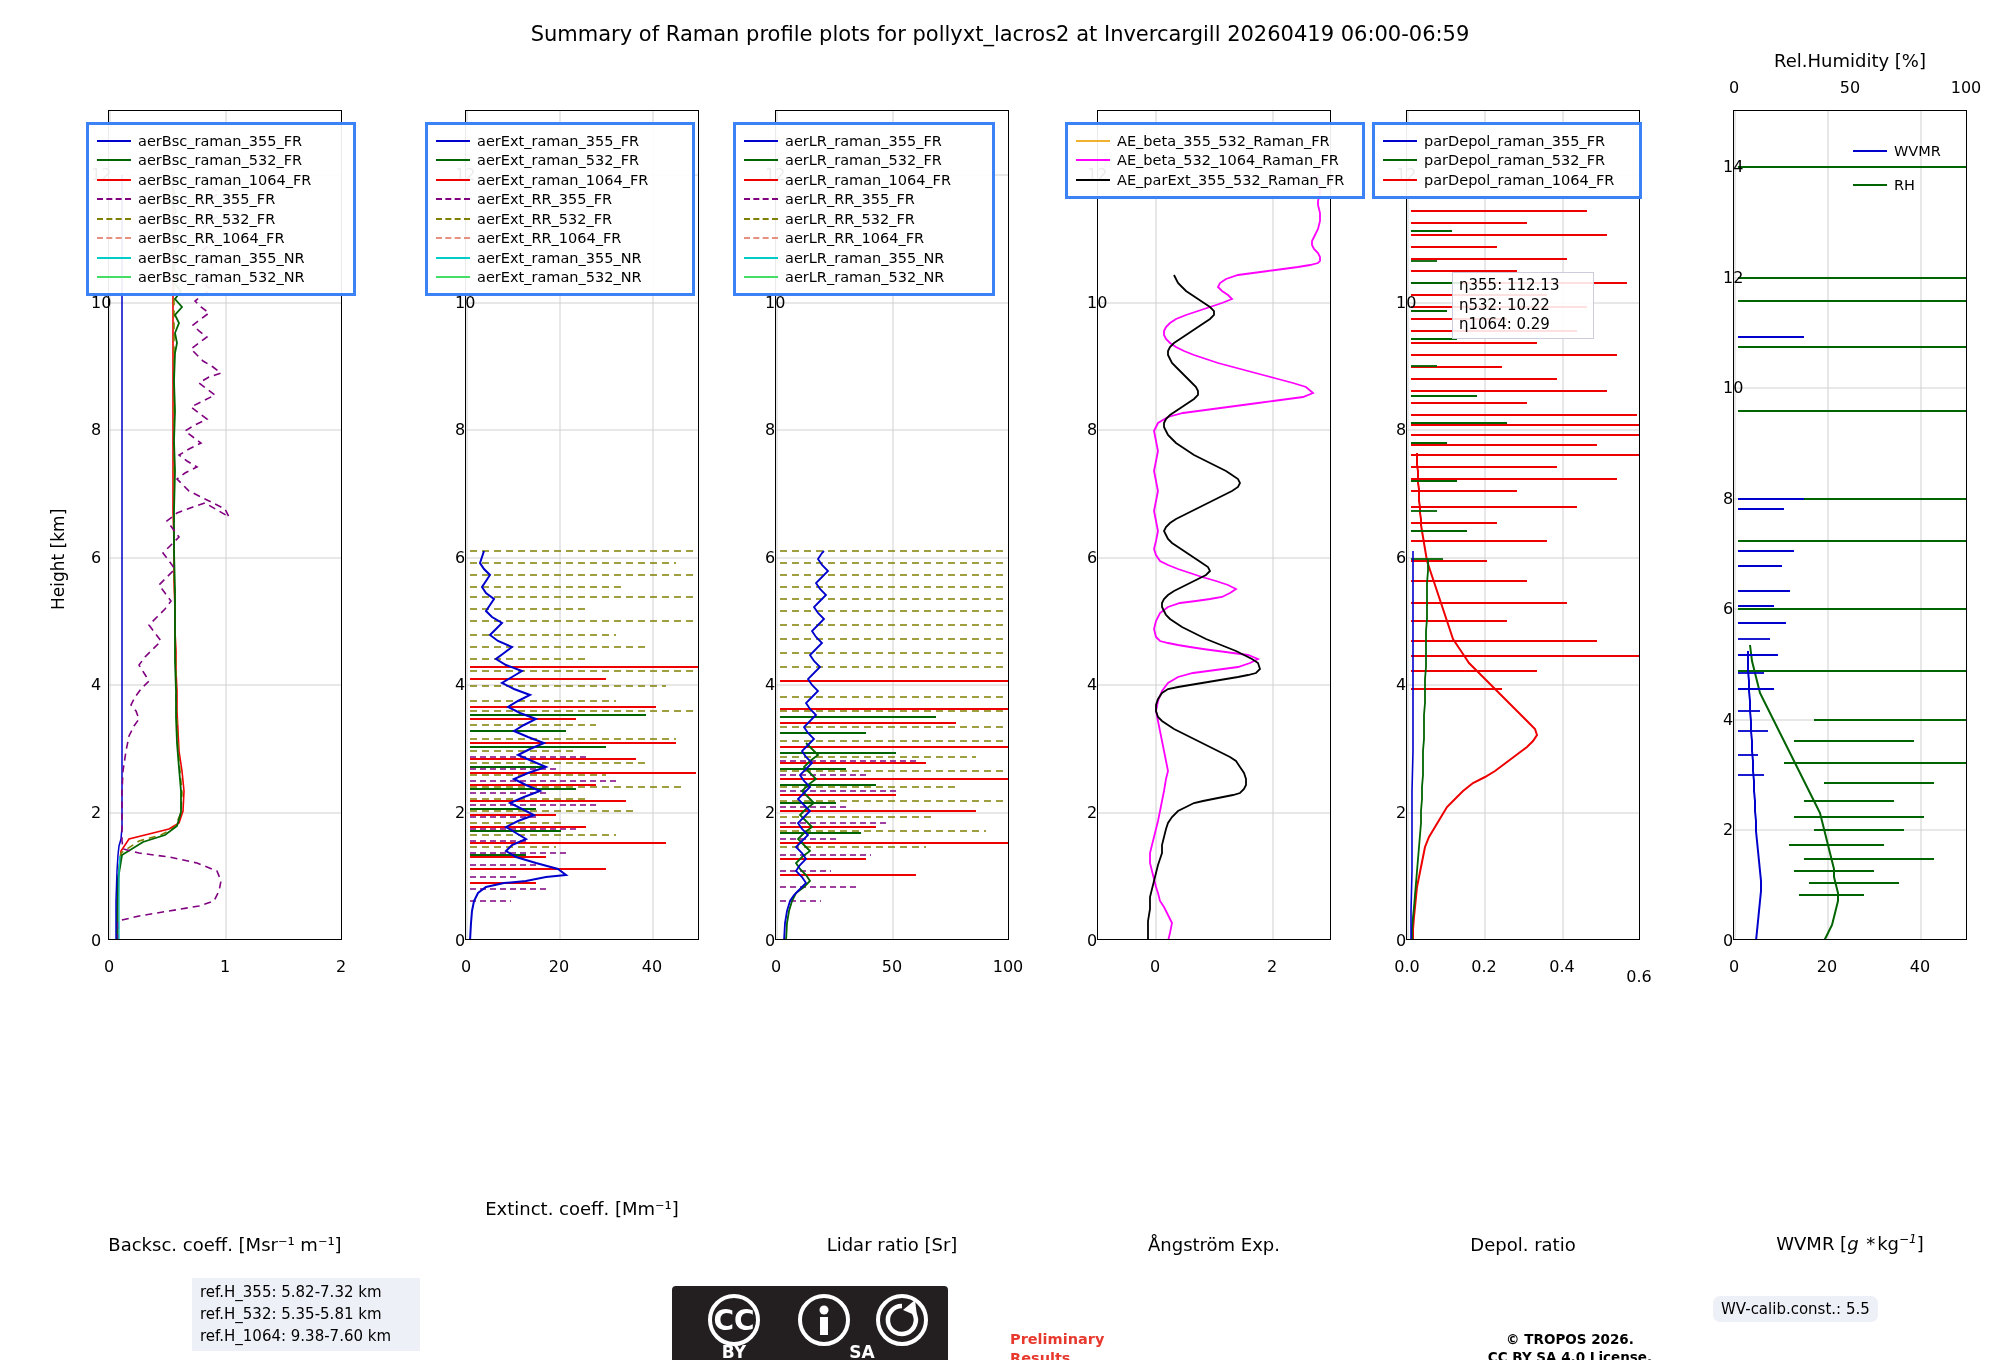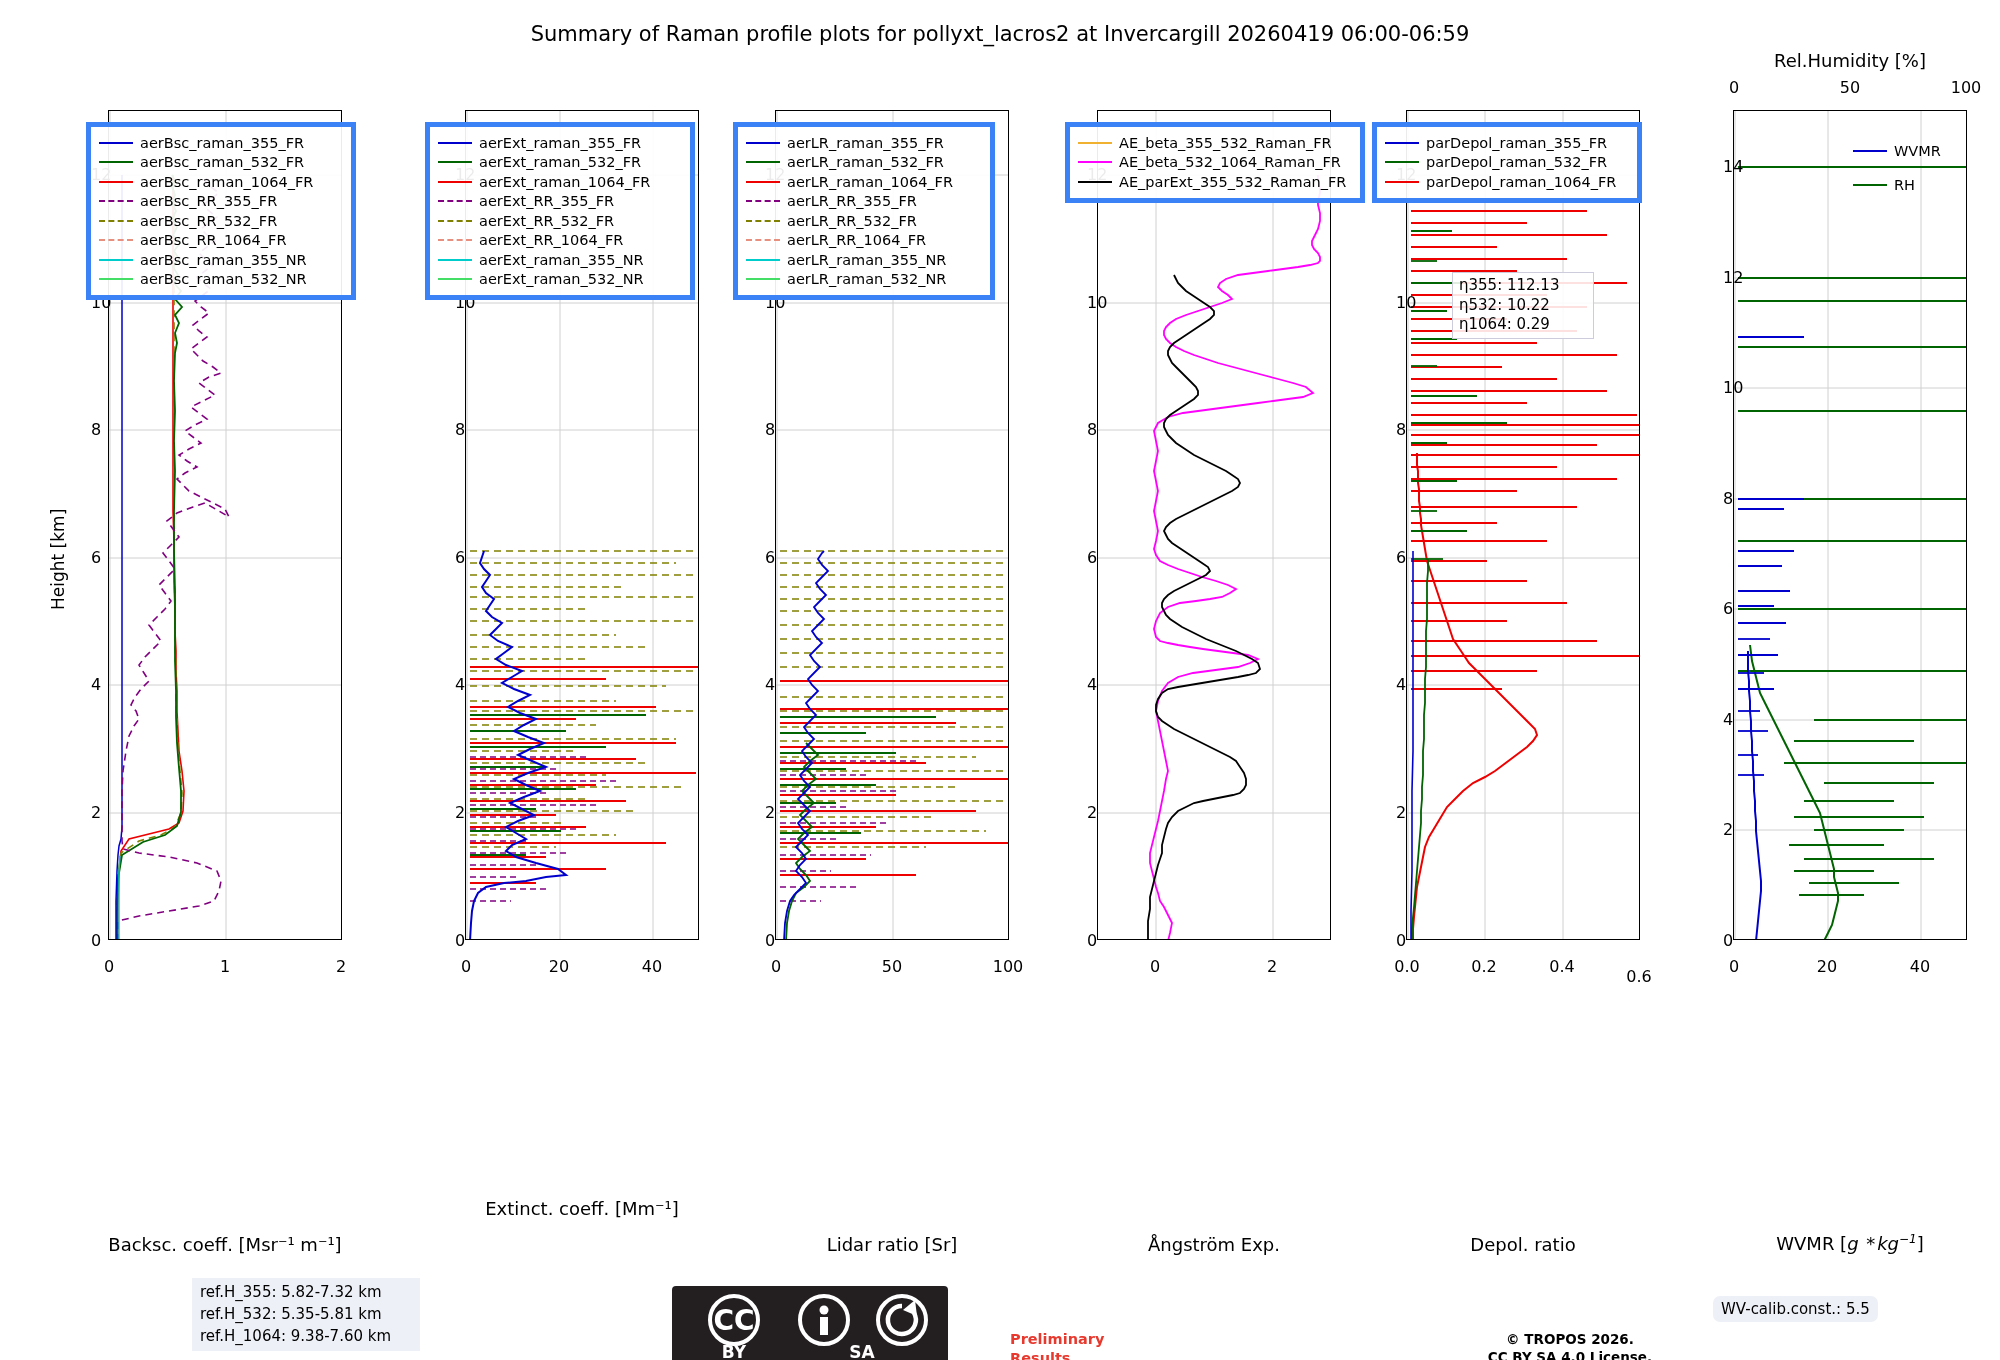--- a/index.html
+++ b/index.html
@@ -5,21 +5,21 @@
   html,body{margin:0;padding:0;background:#ffffff;}
   body{width:2000px;height:1360px;font-family:"DejaVu Sans",sans-serif;color:#000;position:relative;overflow:hidden;}
   .title{position:absolute;top:22px;left:0;width:2000px;text-align:center;font-size:21px;font-family:"DejaVu Sans",sans-serif;}
   .panel{position:absolute;}
   .plotbox{position:absolute;border:1.2px solid #000;background:#fff;box-sizing:border-box;overflow:hidden;}
   .ytick{position:absolute;right:100%;margin-right:7px;transform:translateY(-50%);font-size:16px;white-space:nowrap;}
   .xtick{position:absolute;top:100%;margin-top:9px;transform:translateX(-50%);font-size:16px;white-space:nowrap;}
   .xlabel{position:absolute;text-align:center;font-size:18px;}
   .ylabel{position:absolute;font-size:17px;transform:rotate(-90deg);transform-origin:left top;white-space:nowrap;}
   .toplabel{position:absolute;text-align:center;font-size:18px;}
-  .legend{position:absolute;border:5px solid #3b82f6;background:rgba(255,255,255,0.92);padding:6px 8px;font-size:14.5px;box-sizing:border-box;}
+  .legend{position:absolute;border:3px solid #3b82f6;background:rgba(255,255,255,0.92);padding:6px 8px;font-size:14.5px;box-sizing:border-box;}
   .legrow{display:flex;align-items:center;height:19.5px;white-space:nowrap;}
   .swatch{width:34px;height:0;border-top-width:2px;border-top-style:solid;margin-right:7px;flex:0 0 34px;}
   .legtext{font-size:14.5px;font-family:"DejaVu Sans",sans-serif;}
   .refbox{position:absolute;background:#eef0f7;font-size:15px;padding:4px 8px;line-height:1.45;font-family:"DejaVu Sans",sans-serif;}
   .ccbox{position:absolute;background:#231f20;border-radius:4px;}
   .prelim{position:absolute;color:#e8392e;font-size:14.5px;font-weight:bold;line-height:1.3;}
   .tropos{position:absolute;font-size:13.5px;font-weight:bold;line-height:1.35;text-align:center;}
   .wvcal{position:absolute;background:#eef0f7;font-size:15px;padding:4px 8px;}
   svg{display:block;}
   .etabox{position:absolute;background:rgba(255,255,255,0.88);border:1px solid #ccccdd;font-size:15px;padding:3px 6px;line-height:1.3;}
@@ -647,21 +647,21 @@
     <span class="ytick" style="left:1723px;top:387px;transform:translate(-100%,-50%);">10</span>
     <span class="ytick" style="left:1723px;top:277px;transform:translate(-100%,-50%);">12</span>
     <span class="ytick" style="left:1723px;top:166px;transform:translate(-100%,-50%);">14</span>
   </div>
   <div style="position:absolute;left:1733px;top:948px;width:234px;">
     <span class="xtick" style="left:1px;top:0;">0</span>
     <span class="xtick" style="left:94px;top:0;">20</span>
     <span class="xtick" style="left:187px;top:0;">40</span>
   </div>
   <div class="xlabel" style="left:1683px;top:1232px;width:334px;">
-    <span style="font-style:normal;">WVMR [</span><span style="font-style:italic;">g</span><span style="font-style:italic;margin-left:6px;"> * kg</span><sup style="font-style:italic;font-size:12px;">−1</sup><span>]</span>
+    <span style="font-style:normal;">WVMR [</span><span style="font-style:italic;">g</span><span style="margin-left:6px;"> * kg</span><sup style="font-style:italic;font-size:12px;">−1</sup><span>]</span>
   </div>
 
   <div class="legend" style="left:1845px;top:128px;width:105px;background:rgba(255,255,255,0.0);border:none;">
     <div class="legrow" style="height:34px;text-align:right;">
         <span class="swatch" style="border-top-color:#0000cc;"></span>
         <span class="legtext">WVMR</span>
       </div>
     <div class="legrow" style="height:34px;">
         <span class="swatch" style="border-top-color:#006400;"></span>
         <span class="legtext">RH</span>

